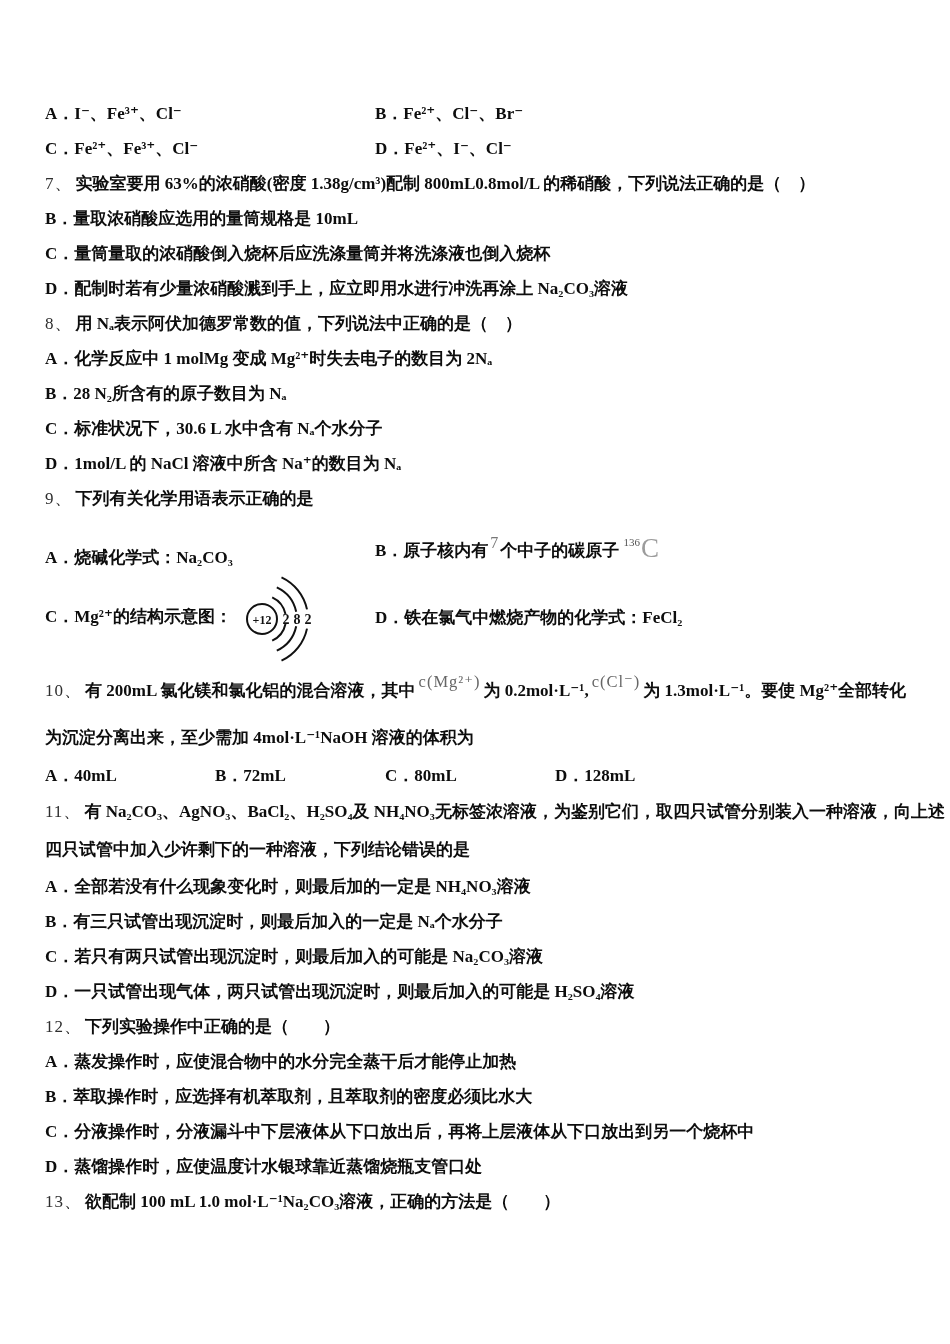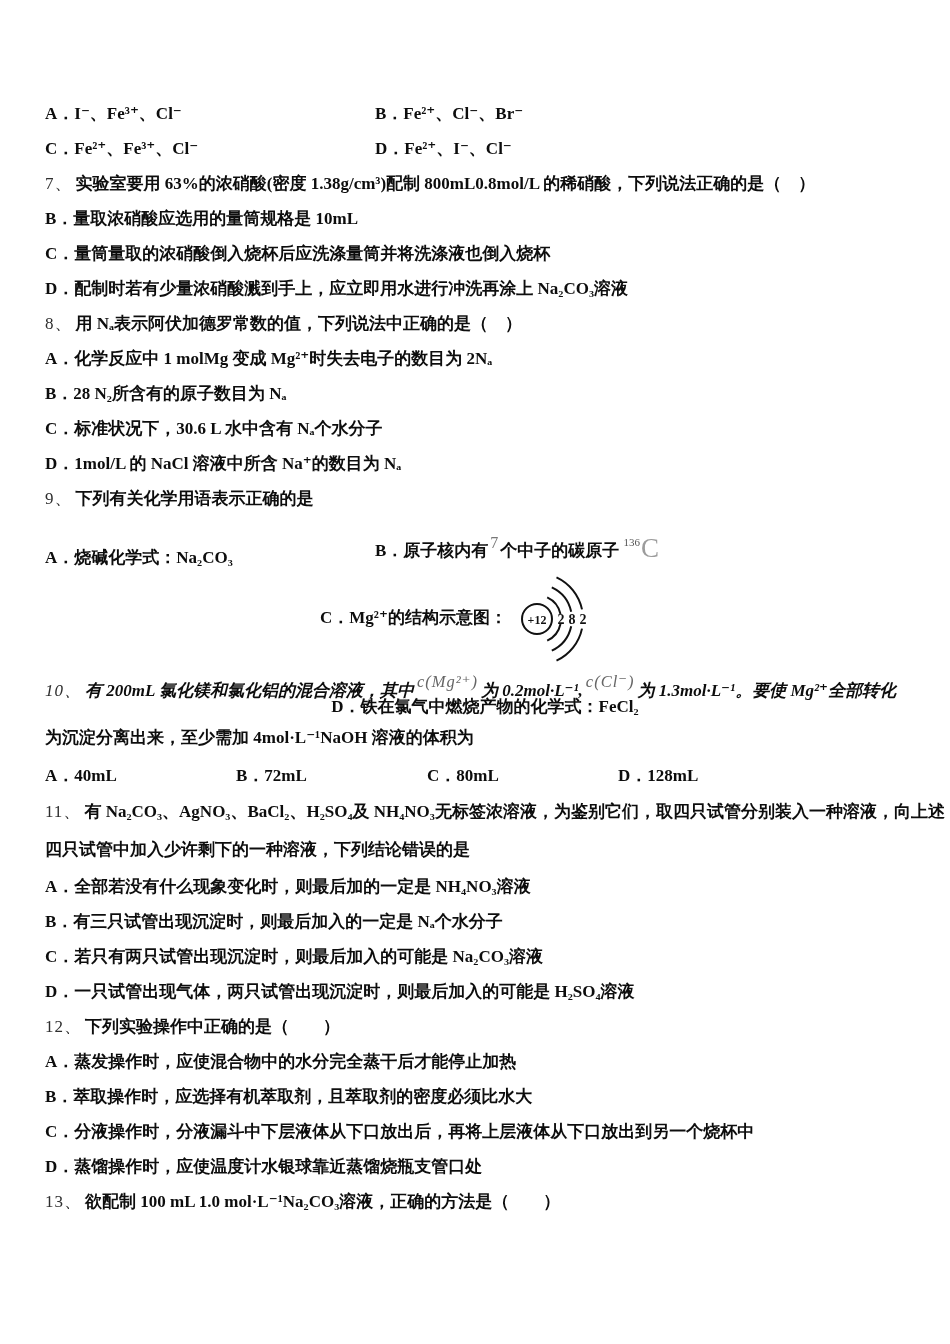--- a/index.html
+++ b/index.html
@@ -11,38 +11,38 @@
     padding:96px 25px 0 45px;
     font-family:"Liberation Serif","DejaVu Serif",serif;
     font-weight:700;
     font-size:17px;
     color:#0d0d0d;
     overflow:hidden;
   }
   .row { line-height:35px; white-space:nowrap; }
   .two-col { display:flex; }
   .two-col .col-l { width:330px; }
-  .four-col { display:flex;gap:21px; }
+  .four-col { display:flex; }
   .four-col .oc { width:170px; }
   .qnum { font-weight:400; color:#2e2e2e; letter-spacing:1px; padding-right:3px; }
   
   .raised {
     font-weight:400; color:#666; font-size:16.5px;
     position:relative; top:-9px; padding:0 3px; letter-spacing:1px;
   }
   
   .sup-gray { font-weight:400; color:#777; font-size:16px; position:relative; top:-8px; padding:0 2px; }
   
   .isotope { display:inline-flex; align-items:flex-start; position:relative; top:-12px; vertical-align:baseline; }
   .iso-nums { display:inline-flex; font-size:11px; line-height:11px; color:#555; font-weight:400; text-align:right; margin-right:1px; position:relative; top:2px; }
   .iso-sym { font-size:27px; line-height:27px; color:#9c9c9c; font-weight:400; font-family:"Liberation Serif","DejaVu Serif",serif; }
   
   .rh-ab9 { height:58px; display:flex; align-items:flex-end; line-height:32px; }
-  .rh-cd9 { height:88px; display:flex; align-items:center; line-height:88px;flex-direction:column; }
-  .rh-q10a { height:52px; line-height:58px;font-style:italic; }
+  .rh-cd9 { height:88px; display:flex; align-items:center; line-height:88px; }
+  .rh-q10a { height:52px; line-height:58px; }
   .rh-q10b { height:44px; line-height:48px; }
   .rh-q11 { line-height:38px; }
   .diagram { display:inline-block; vertical-align:middle; margin:0 4px; }
   .svgt { font-family:"Liberation Serif","DejaVu Serif",serif; font-weight:700; fill:#111; }
 </style>
 </head>
 <body>
 
 <div class="page">
 

